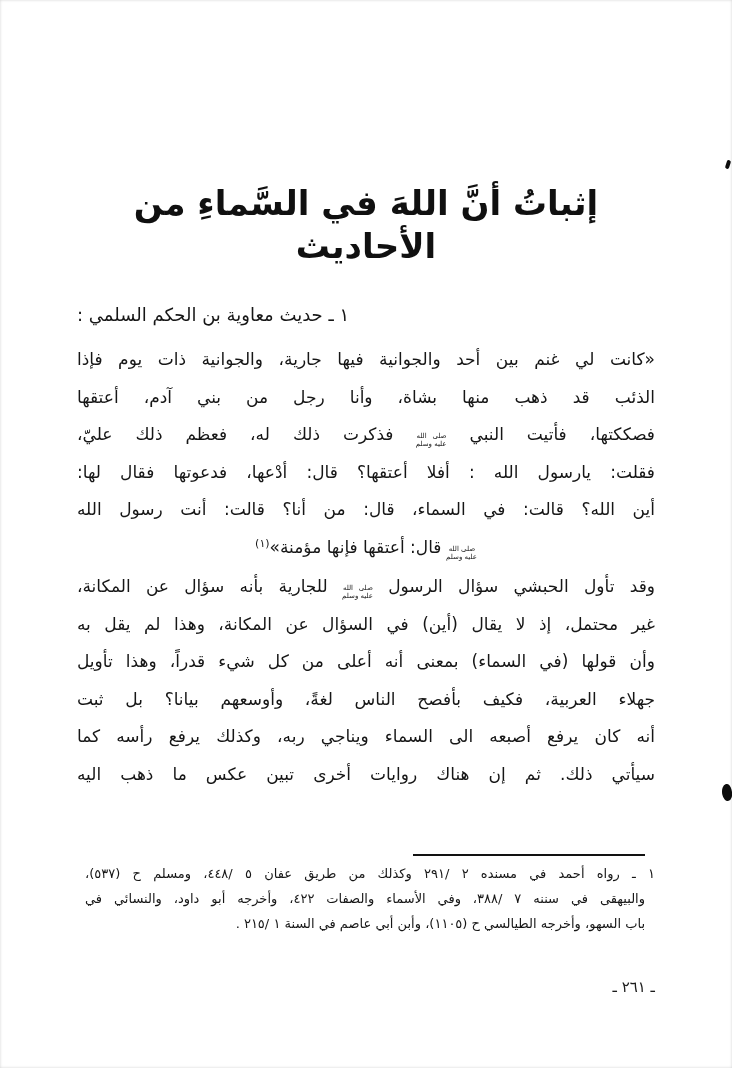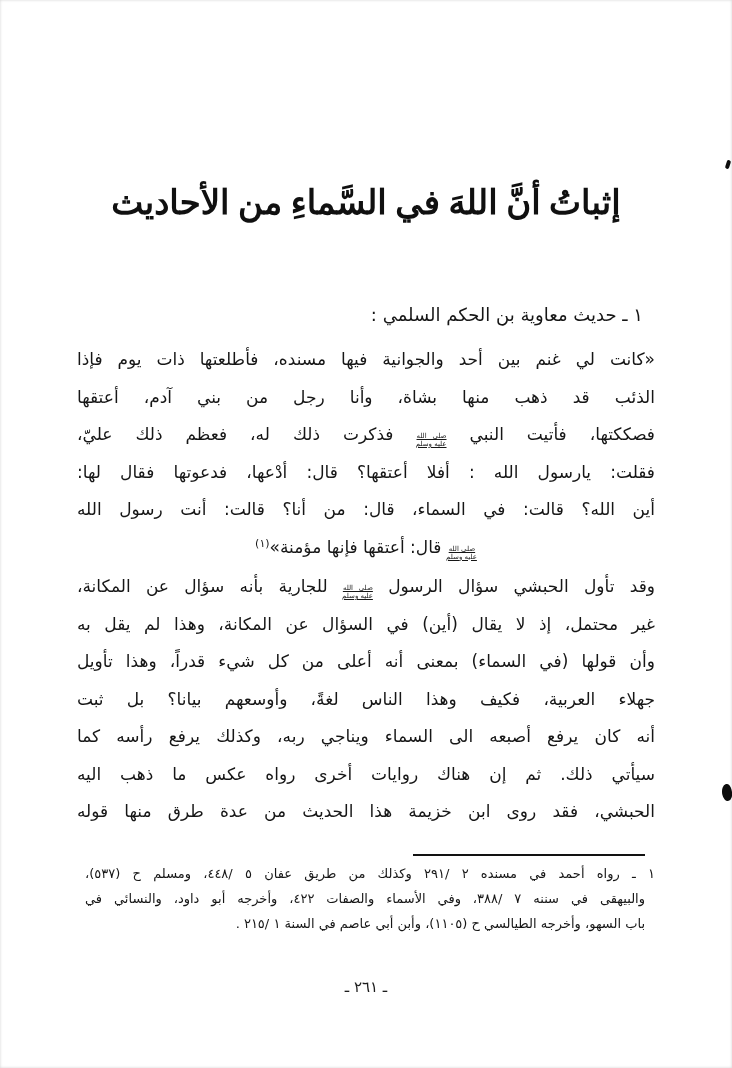--- a/index.html
+++ b/index.html
@@ -23,26 +23,25 @@
     direction:rtl;
   }
   .calli-title{
     position:absolute;top:182px;right:0;left:0;
     text-align:center;
     font-size:34px;
     font-weight:bold;
     letter-spacing:0;
     line-height:1.25;
     color:#101010;
-    font-family:Liberation Serif, serif;
   }
   .section-heading{
     position:absolute;top:304px;right:12px;left:0;
     font-size:18px;
-    text-align:right;
+    text-align:left;
   }
   .para{position:absolute;right:0;left:0;}
   #para1{top:341px;}
   #para2{top:568px;}
   .body-line{
     height:37.5px;line-height:37.5px;
     font-size:17px;
     white-space:normal;
     overflow:hidden;
   }
@@ -56,33 +55,32 @@
   #footnotes{position:absolute;top:861px;right:0;left:8px;}
   .fn-line{
     height:25px;line-height:25px;
     font-size:13px;
     overflow:hidden;
   }
   .fn-indent{padding-right:10px;}
   .fn-last{text-align:center;text-align-last:right;}
   .page-number{
     position:absolute;top:978px;right:0;left:0;
-    text-align:center;
+    text-align:right;
     font-size:15px;
     color:#1c1c1c;
   }
   .saw{
     display:inline-block;
     width:30px;
     font-size:7px;
     line-height:1.1;
     text-align:left;
     vertical-align:-6px;
     white-space:nowrap;
-    text-decoration:underline;
   }
   sup.fn-ref{
     font-size:11px;
     line-height:0;
     vertical-align:6px;
   }
   .ink-speck{position:absolute;background:#0c0c0c;}
   #speck-top{top:160px;left:726px;width:4px;height:9px;border-radius:2px;transform:rotate(18deg);}
   #speck-mid{top:784px;left:722px;width:10px;height:17px;border-radius:60% 40% 55% 45%;transform:rotate(-12deg);}
 </style>
@@ -91,36 +89,35 @@
 
 <div class="scan-frame"></div>
 
 <div id="content">
 
   <div class="calli-title">إثباتُ أنَّ اللهَ في السَّماءِ من الأحاديث</div>
 
   <div class="section-heading">١ ـ حديث معاوية بن الحكم السلمي :</div>
 
   <div id="para1" class="para">
-    <div class="body-line line-justify">«كانت لي غنم بين أحد والجوانية فيها مسنده، فأطلعتها ذات يوم فإذا</div>
+    <div class="body-line line-justify">«كانت لي غنم بين أحد والجوانية فيها جارية، والجوانية ذات يوم فإذا</div>
     <div class="body-line line-justify">الذئب قد ذهب منها بشاة، وأنا رجل من بني آدم، أعتقها</div>
     <div class="body-line line-justify">فصككتها، فأتيت النبي <span class="saw">صلى الله<br>عليه وسلم</span> فذكرت ذلك له، فعظم ذلك عليّ،</div>
     <div class="body-line line-justify">فقلت: يارسول الله : أفلا أعتقها؟ قال: أدْعها، فدعوتها فقال لها:</div>
     <div class="body-line line-justify">أين الله؟ قالت: في السماء، قال: من أنا؟ قالت: أنت رسول الله</div>
     <div class="body-line line-center"><span class="saw">صلى الله<br>عليه وسلم</span> قال: أعتقها فإنها مؤمنة»<sup class="fn-ref">(١)</sup></div>
   </div>
 
   <div id="para2" class="para">
     <div class="body-line line-justify">وقد تأول الحبشي سؤال الرسول <span class="saw">صلى الله<br>عليه وسلم</span> للجارية بأنه سؤال عن المكانة،</div>
     <div class="body-line line-justify">غير محتمل، إذ لا يقال (أين) في السؤال عن المكانة، وهذا لم يقل به</div>
     <div class="body-line line-justify">وأن قولها (في السماء) بمعنى أنه أعلى من كل شيء قدراً، وهذا تأويل</div>
-    <div class="body-line line-justify">جهلاء العربية، فكيف وهذا الناس لغةً، وأوسعهم بيانا؟ بل ثبت</div>
+    <div class="body-line line-justify">جهلاء العربية، فكيف بأفصح الناس لغةً، وأوسعهم بيانا؟ بل ثبت</div>
     <div class="body-line line-justify">أنه كان يرفع أصبعه الى السماء ويناجي ربه، وكذلك يرفع رأسه كما</div>
-    <div class="body-line line-justify">سيأتي ذلك. ثم إن هناك روايات أخرى رواه عكس ما ذهب اليه</div>
-    <div class="body-line line-justify">الحبشي، فقد روى ابن خزيمة هذا الحديث من عدة طرق منها قوله</div>
+    <div class="body-line line-justify">سيأتي ذلك. ثم إن هناك روايات أخرى تبين عكس ما ذهب اليه</div>
   </div>
 
   <div class="fn-rule"></div>
 
   <div id="footnotes">
     <div class="fn-line line-justify">١ ـ رواه أحمد في مسنده ٢ /٢٩١ وكذلك من طريق عفان ٥ /٤٤٨، ومسلم ح (٥٣٧)،</div>
     <div class="fn-line line-justify fn-indent">والبيهقى في سننه ٧ /٣٨٨، وفي الأسماء والصفات ٤٢٢، وأخرجه أبو داود، والنسائي في</div>
     <div class="fn-line fn-last fn-indent">باب السهو، وأخرجه الطيالسي ح (١١٠٥)، وأبن أبي عاصم في السنة ١ /٢١٥ .</div>
   </div>
 

